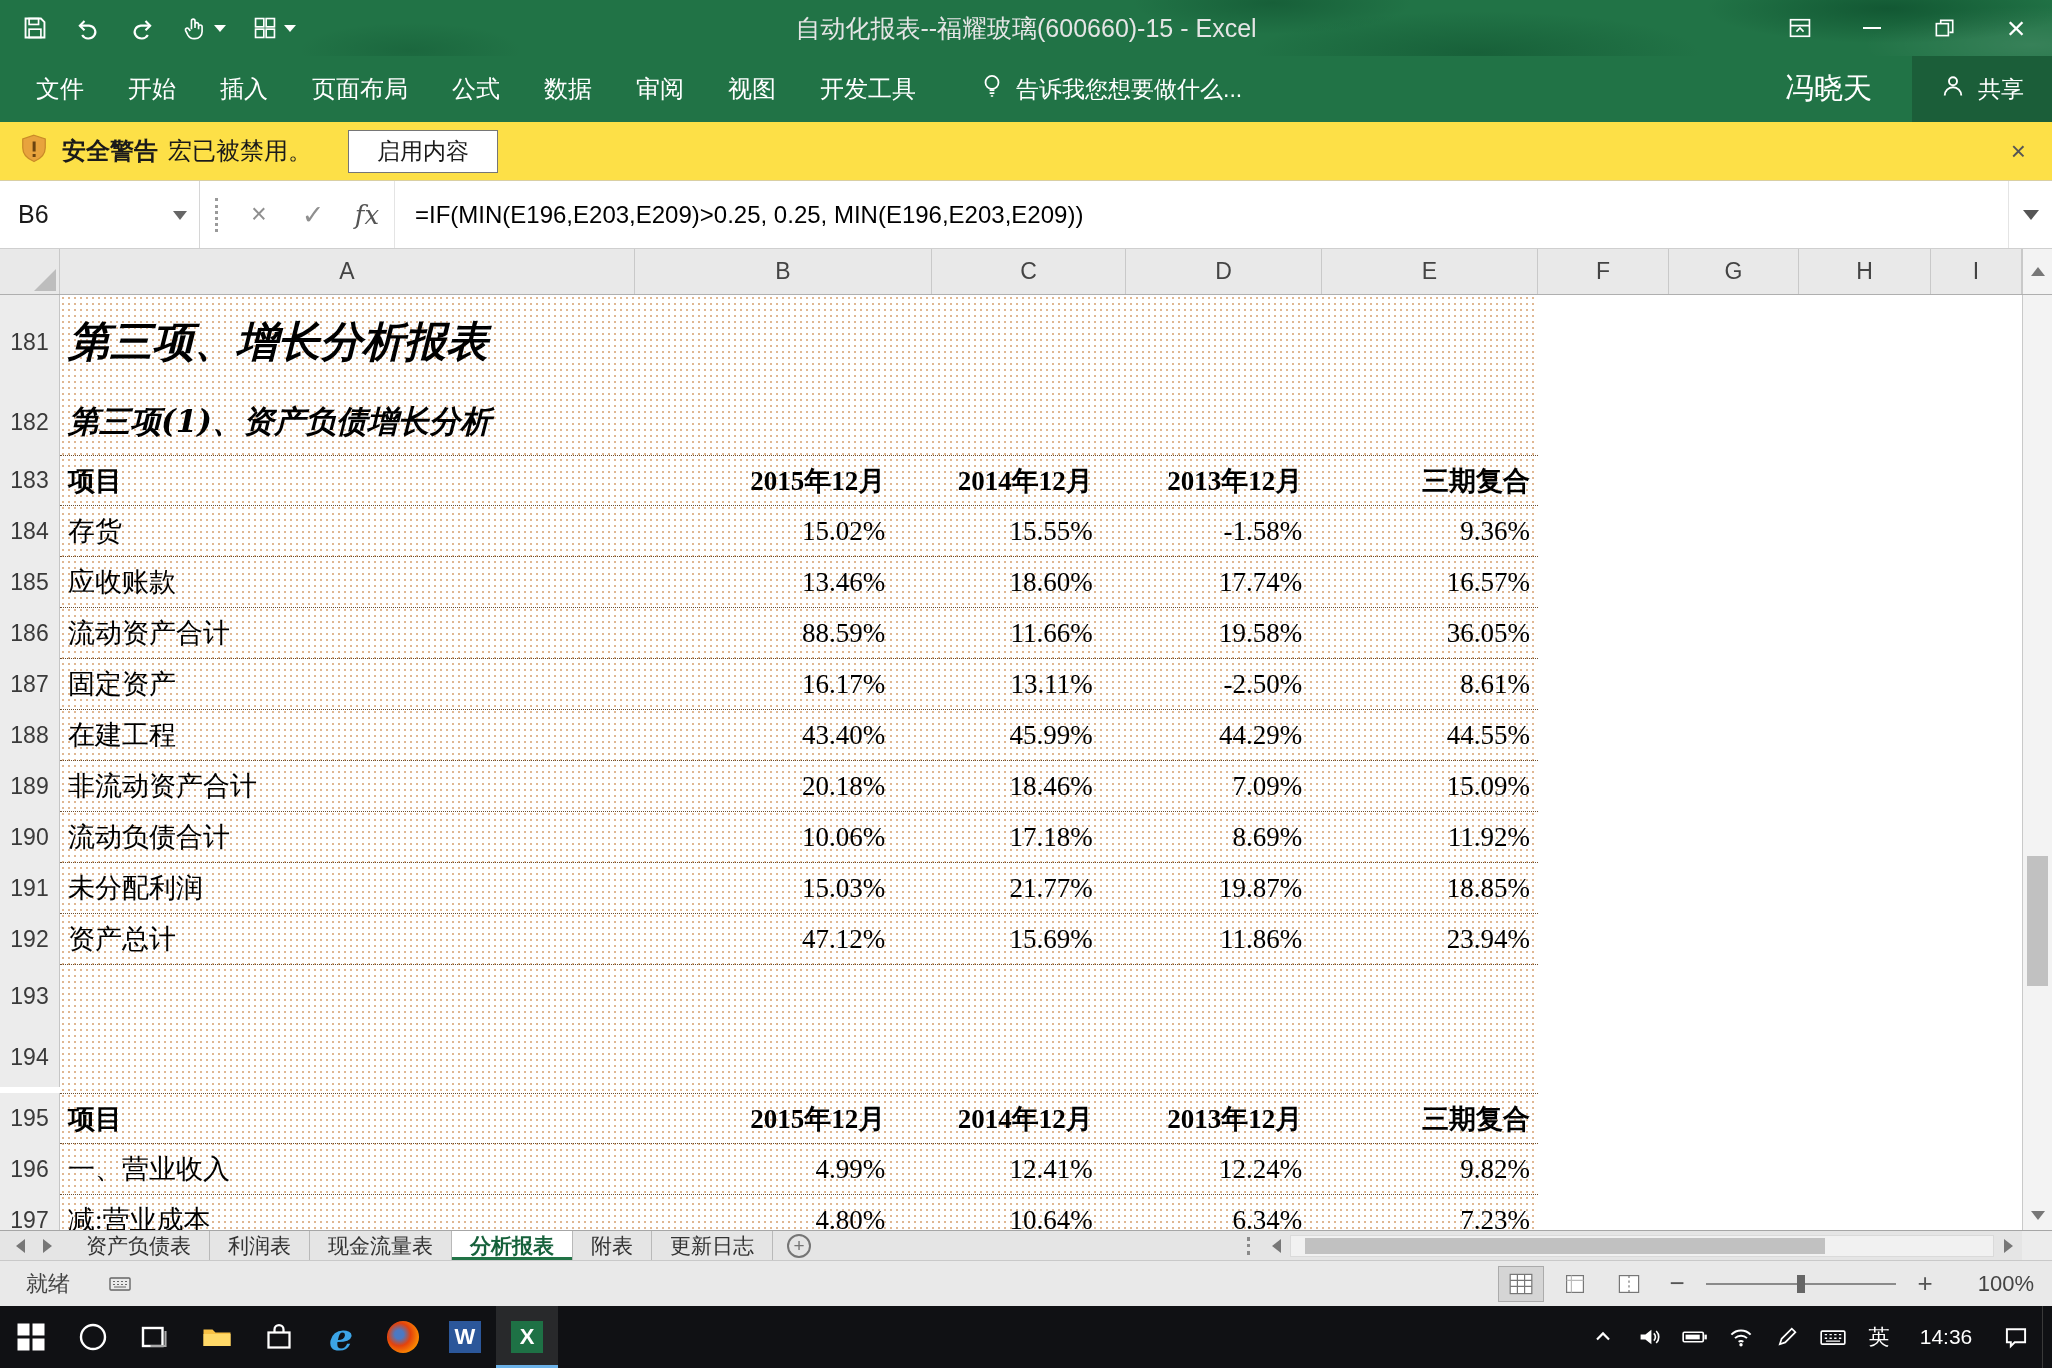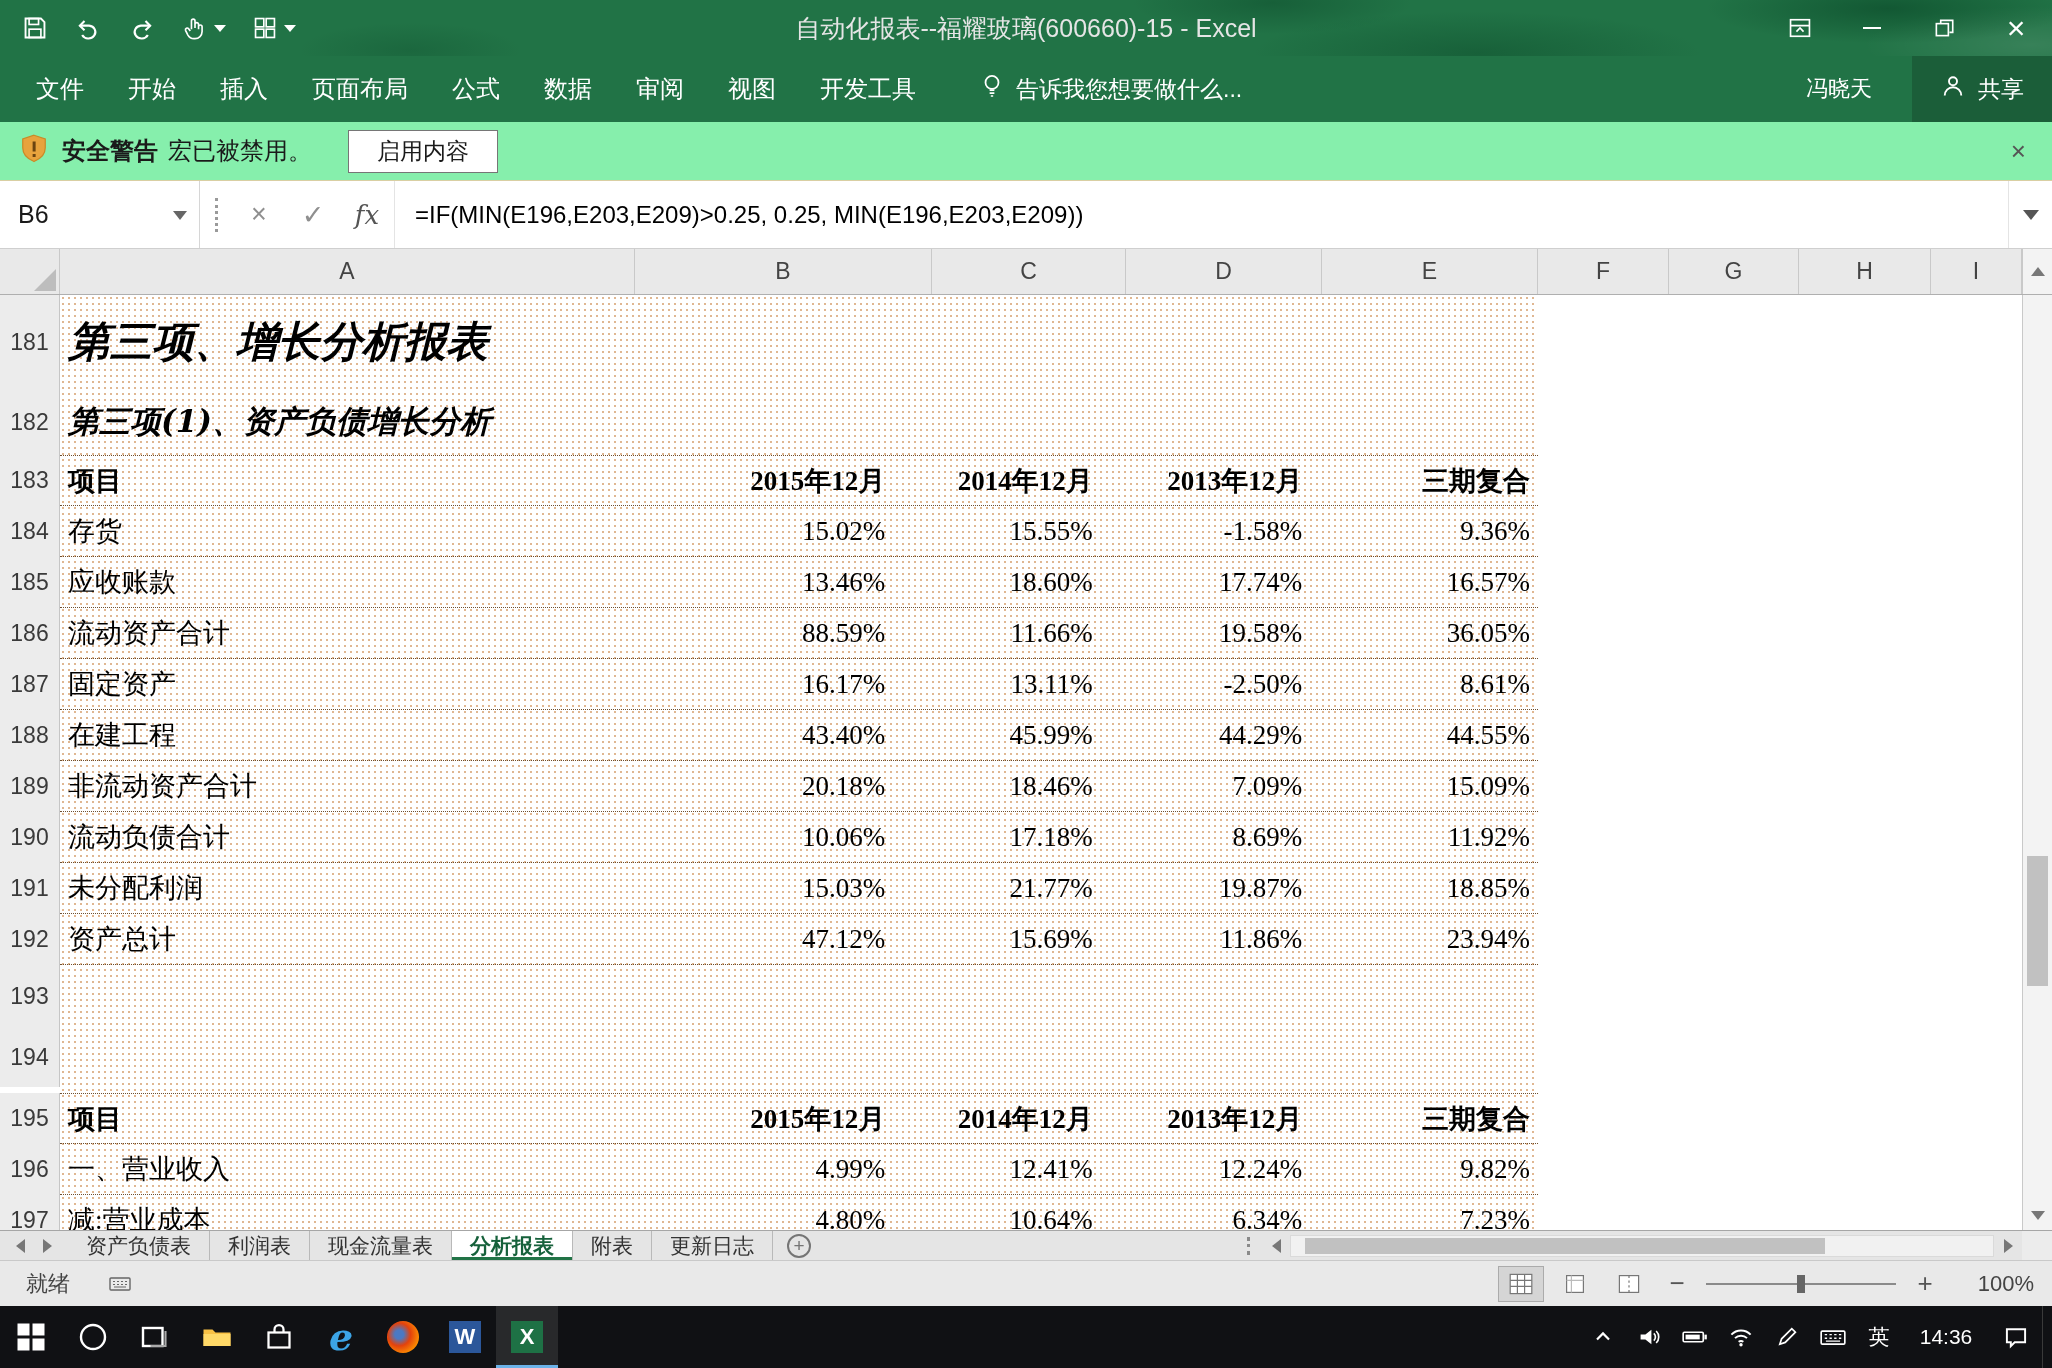--- a/index.html
+++ b/index.html
@@ -25,25 +25,25 @@
   .win-controls .wbtn { width:72px; height:56px; display:flex; align-items:center; justify-content:center; }
   .min-glyph { width:18px; height:2px; background:#fff; }
   .close-glyph { font-size:32px; line-height:1; color:#fff; font-weight:400; }
 
   
   .ribbonrow { height:66px; background:#217346; display:flex; align-items:stretch; color:#fff; flex:0 0 66px; }
   #ribbon-tabs { display:flex; align-items:stretch; padding-left:14px; }
   .rtab { display:flex; align-items:center; padding:0 22px; font-size:24px; color:#fff; }
   .tellme { display:flex; align-items:center; gap:12px; margin-left:42px; font-size:23px; color:#fff; }
   .ribbon-right { margin-left:auto; display:flex; align-items:stretch; }
-  .account-name { display:flex; align-items:center; font-size:22px; margin-right:40px; }
+  .account-name { display:flex; align-items:center; font-size:29px; margin-right:40px; }
   .share-block { display:flex; align-items:center; gap:12px; padding:0 28px; background:rgba(0,0,0,.18); font-size:23px; }
 
   
-  .msgbar { height:59px; background:#86efac; border-bottom:1px solid #D9CFA3; display:flex; align-items:center; padding-left:20px; flex:0 0 59px;justify-content:center; }
+  .msgbar { height:59px; background:#fde047; border-bottom:1px solid #D9CFA3; display:flex; align-items:center; padding-left:20px; flex:0 0 59px;justify-content:center; }
   .msg-label { font-weight:bold; font-size:24px; color:#1a1a1a; margin-left:14px; }
   .msg-text { font-size:24px; color:#1a1a1a; margin-left:10px; }
   .enable-btn { margin-left:36px; background:#fff; border:1px solid #767676; padding:5px 28px; font-size:23px; color:#1a1a1a; }
   .msg-close { margin-left:auto; margin-right:26px; font-size:26px; color:#555; }
 
   
   .formularow { height:68px; background:#fff; border-bottom:1px solid #CFCFCF; display:flex; align-items:stretch; flex:0 0 68px; }
   .namebox { width:200px; position:relative; display:flex; align-items:center; padding-left:18px; font-size:25px; color:#1a1a1a; border-right:1px solid #D6D6D6; }
   .namebox .caret { position:absolute; right:12px; top:50%; margin-top:-4px; border-left:7px solid transparent; border-right:7px solid transparent; border-top:9px solid #666; }
   .fhandle { width:32px; display:flex; align-items:center; justify-content:center; }

